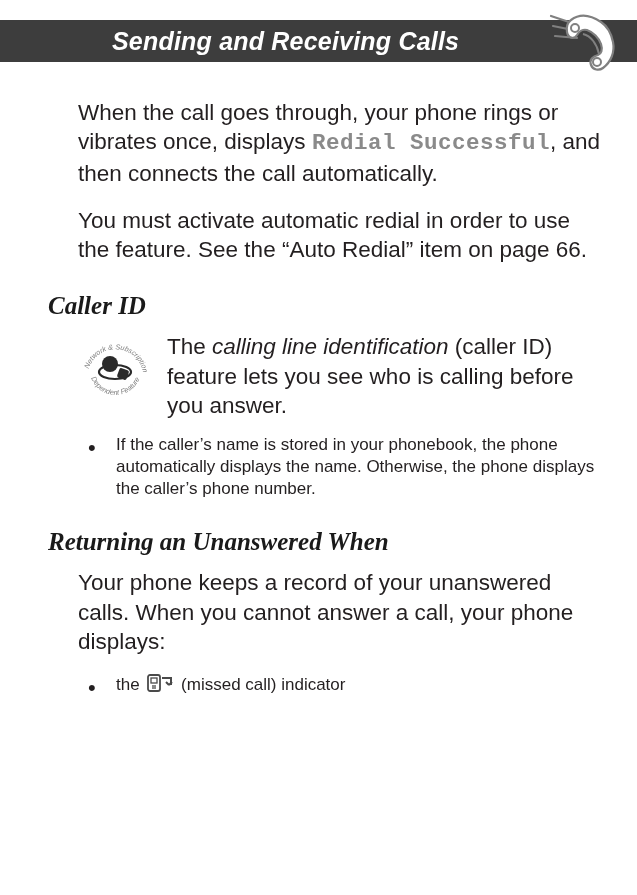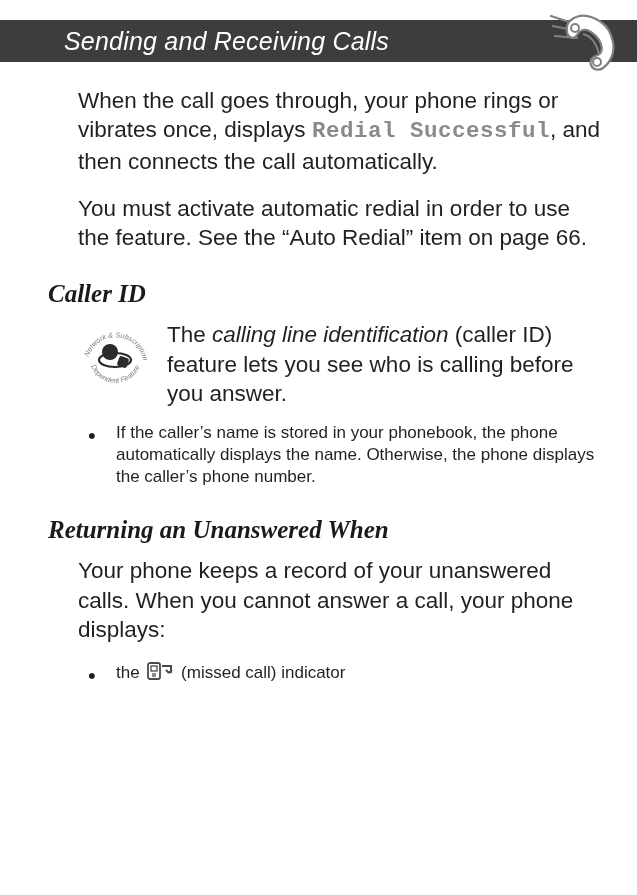--- a/index.html
+++ b/index.html
@@ -19,35 +19,36 @@
   .header-bar {
     position: relative;
     background: #3d3d3d;
     height: 42px;
     margin-top: 20px;
     display: flex;
     align-items: center;
   }
   .header-title {
     font-style: italic;
-    font-weight: 400;
+    font-weight: 700;
     color: #fff;
     font-size: 25px;
-    padding-left: 64px;
+    padding-left: 112px;
     letter-spacing: 0.2px;
   }
   .header-icon {
     position: absolute;
     right: 18px;
     top: -12px;
     width: 70px;
     height: 70px;
   }
   .content {
     padding: 24px 33px 0 78px;
+    margin-top: 12px;
   }
   .para {
     font-size: 22.5px;
     line-height: 1.3;
     margin: 0 0 18px 0;
     font-weight: 400;
     color: #231f20;
   }
   h2 {
     font-style: italic;

